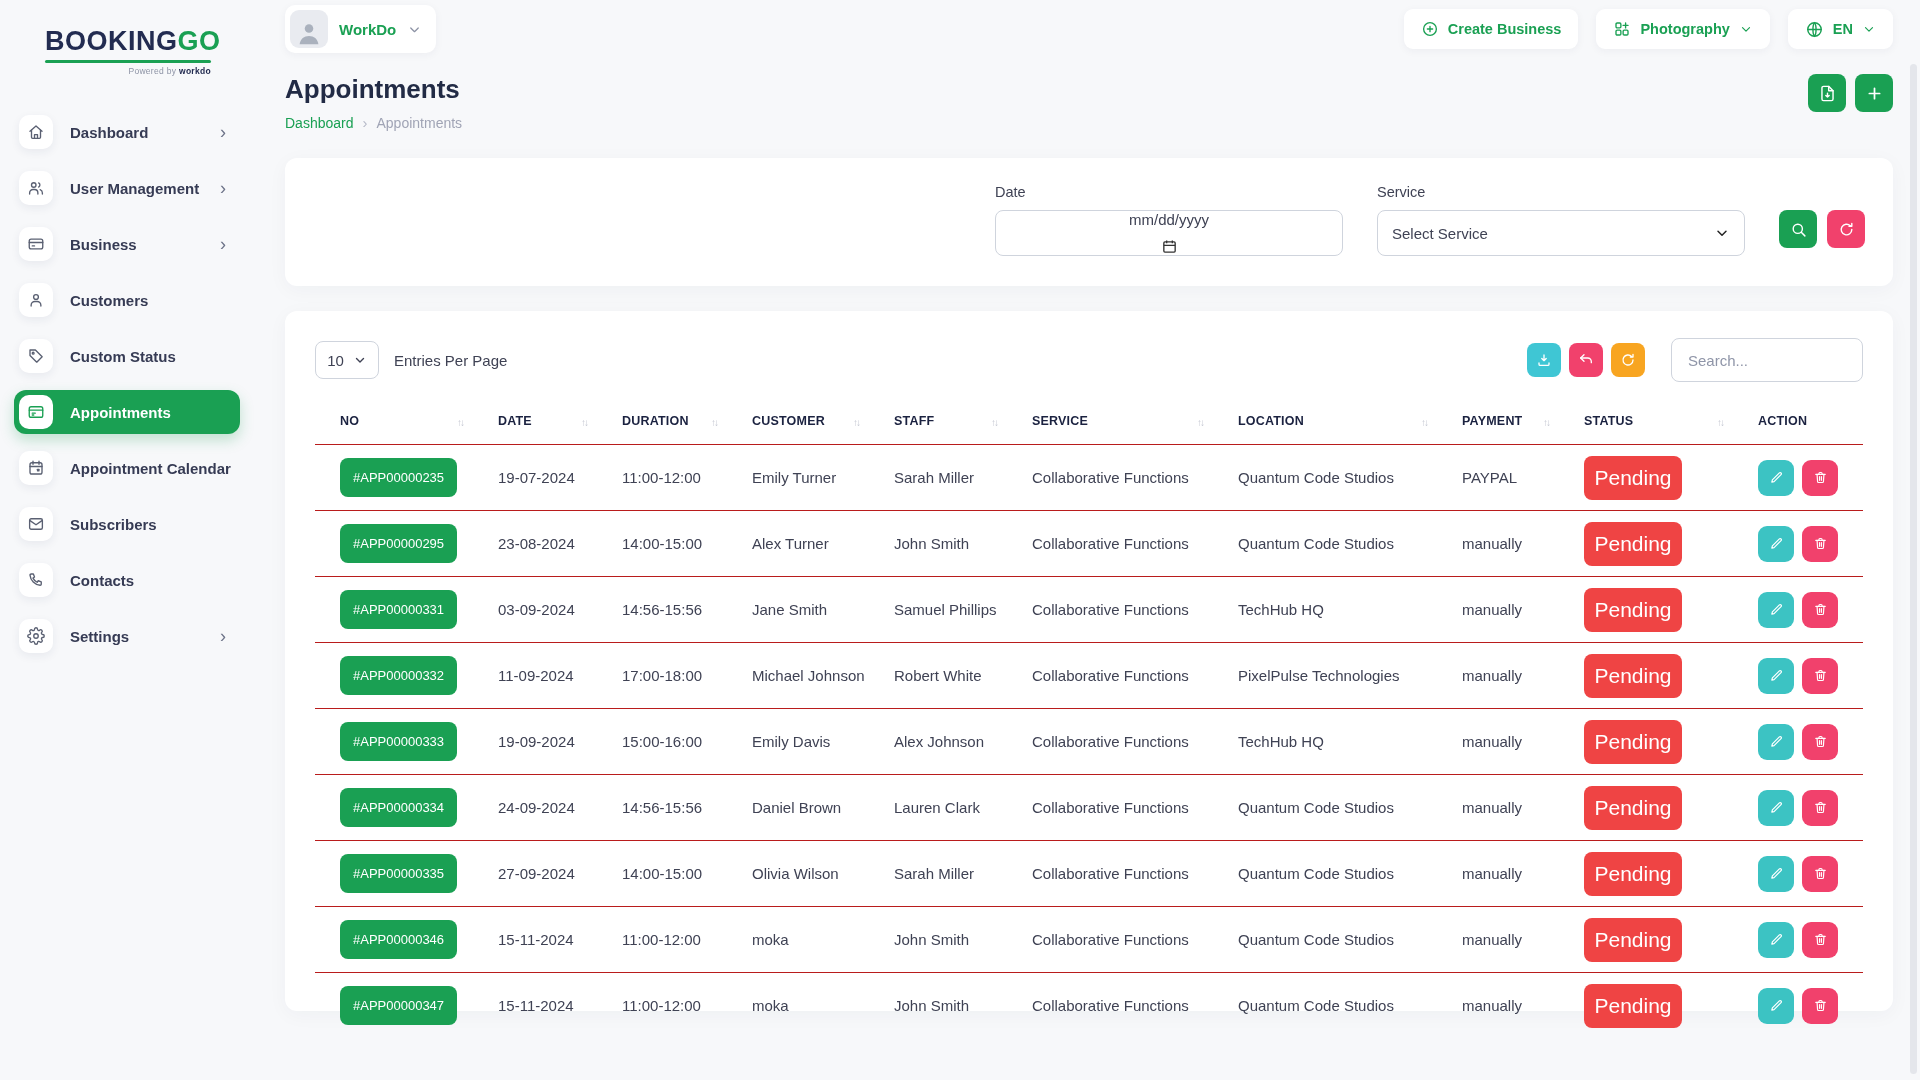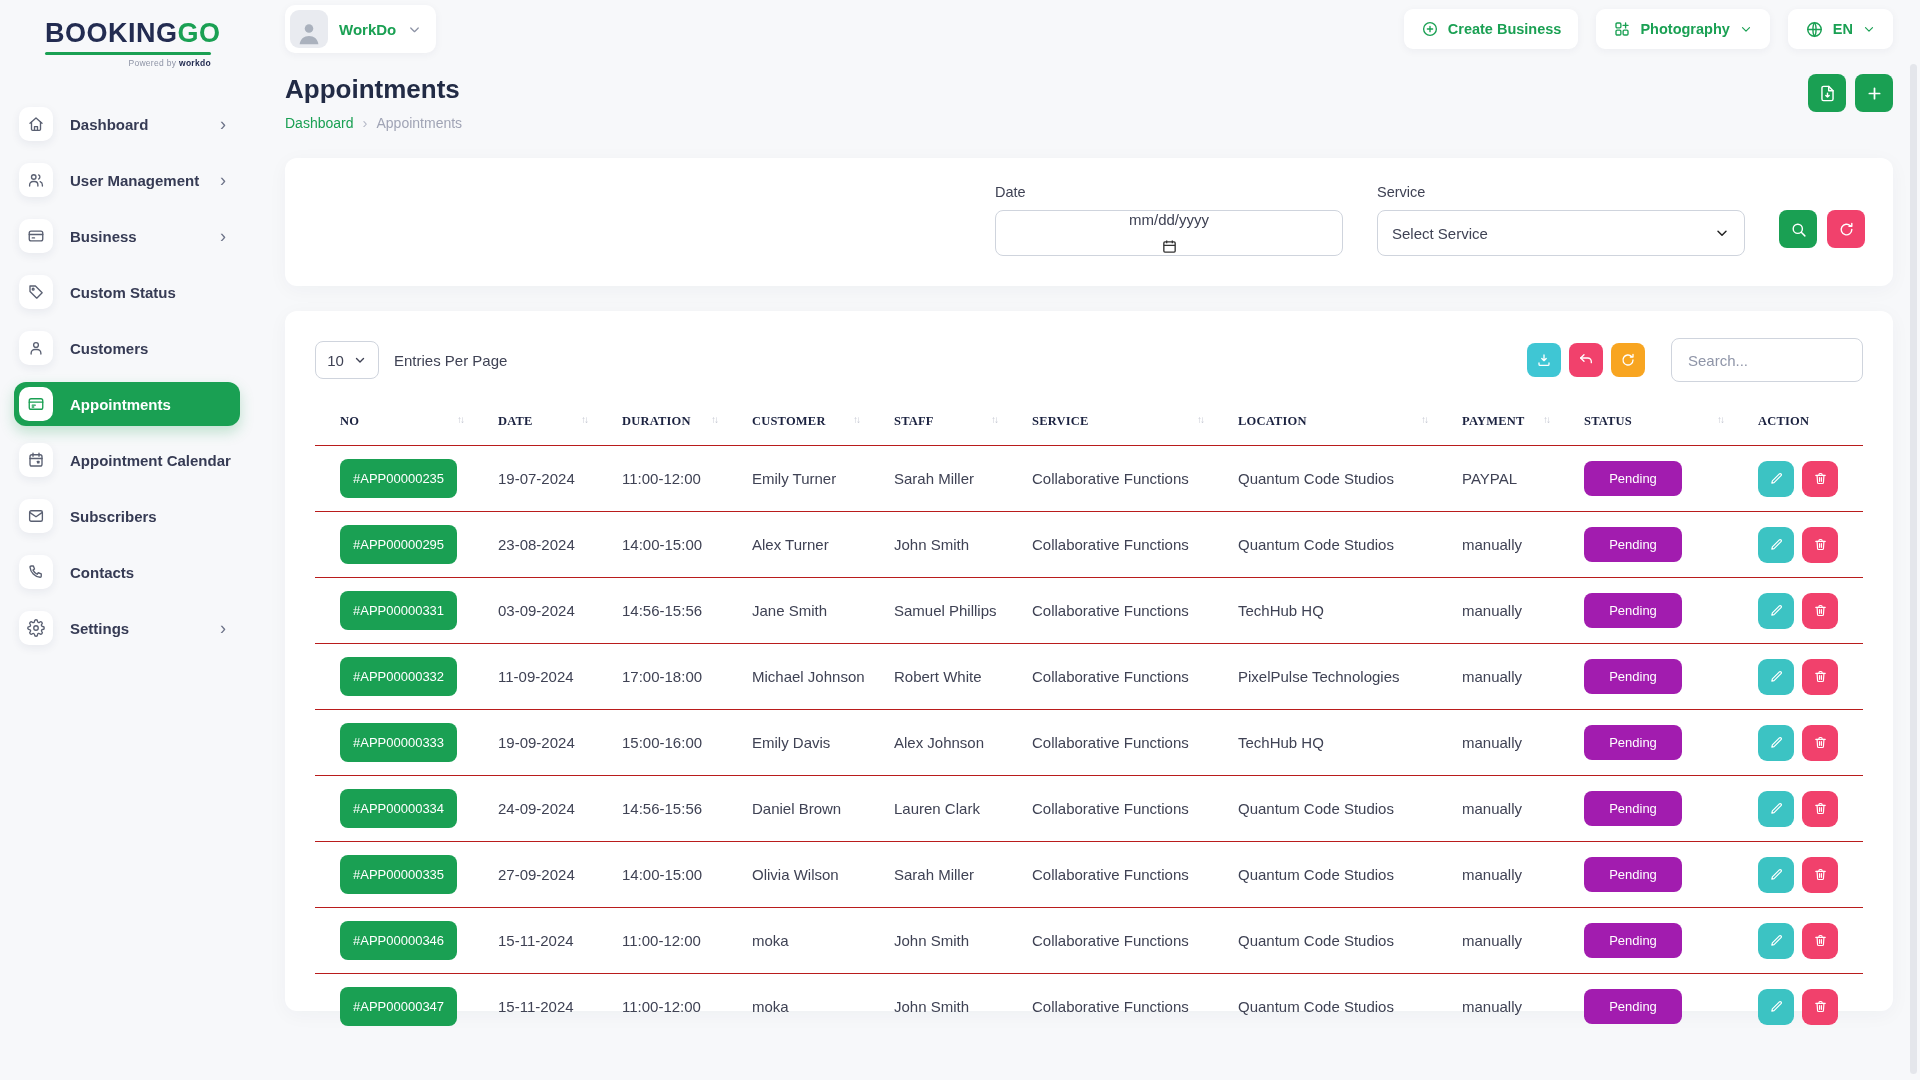--- a/index.html
+++ b/index.html
@@ -2,21 +2,21 @@
 <html><head>
 <meta charset="utf-8">
 <style>
   * { margin:0; padding:0; box-sizing:border-box; }
   html,body { width:1920px; height:1080px; overflow:hidden; }
   body { font-family:"Liberation Sans","DejaVu Sans",sans-serif; background:#f7f8fa; color:#3f4254; position:relative; }
   .app { display:flex; width:1920px; height:1080px; }
 
   
   .sidebar { width:260px; flex:0 0 260px; padding-top:16px; }
-  .logo { margin:4px 0 34px 45px; width:166px; cursor:pointer; }
+  .logo { margin:12px 0 34px 45px; width:166px; cursor:pointer; }
   .logo-text { font-size:27px; font-weight:800; letter-spacing:.5px; color:#232c51; line-height:1; }
   .logo-text .green { color:#1aa053; }
   .logo-underline { height:3px; background:#1aa053; border-radius:2px; margin-top:5px; }
   .logo-powered { font-size:8.5px; color:#8d93a5; text-align:right; margin-top:3px; letter-spacing:.3px; }
   .logo-powered b { color:#232c51; }
   .nav-item { display:flex; align-items:center; height:44px; margin:0 20px 12px 14px; padding:0 10px 0 5px; border-radius:12px; cursor:pointer; }
   .icon-box { width:34px; height:34px; border-radius:10px; background:#fff; box-shadow:0 3px 10px rgba(35,44,81,.07); display:flex; align-items:center; justify-content:center; color:#5a6072; flex:0 0 34px; }
   .nav-label { margin-left:17px; font-size:15px; font-weight:600; color:#363b54; white-space:nowrap; }
   .nav-chev { margin-left:auto; color:#6d7388; font-size:18px; line-height:1; padding-right:4px; }
   .nav-item.active { background:#1aa053; box-shadow:0 6px 14px rgba(26,160,83,.25); }
@@ -66,27 +66,27 @@
   .entries-select .chev-down { color:#3f4254; }
   .entries-label { margin-left:15px; font-size:15px; color:#3f4254; }
   .tc-right { display:flex; align-items:center; gap:8px; }
   .search-input { width:192px; height:44px; border:1px solid #cfd4dd; border-radius:8px; padding:0 16px; font-size:15px; font-family:inherit; color:#0f172a; margin-left:18px; outline:none; }
   .search-input::placeholder { color:#8f95a8; }
 
   table { width:100%; border-collapse:collapse; table-layout:fixed; }
   col.c0{width:158px} col.c1{width:124px} col.c2{width:130px} col.c3{width:142px} col.c4{width:138px}
   col.c5{width:206px} col.c6{width:224px} col.c7{width:122px} col.c8{width:174px} col.c9{width:130px}
   th { text-align:left; padding:2px 10px 16px 25px; }
-  .th-inner { display:flex; align-items:flex-start; justify-content:space-between;font-family:Liberation Serif, serif; }
+  .th-inner { display:flex; align-items:flex-end; justify-content:space-between; }
   .th-label { font-size:12.5px; font-weight:700; color:#1b2240; letter-spacing:.2px; white-space:nowrap; }
   .sort-icon { font-size:10px; color:#c3c6d1; letter-spacing:-2px; cursor:pointer; }
   tbody tr { border-top:1px solid #b91c1c; height:66px; }
   td { font-size:15px; color:#3f4254; padding:0 8px 0 25px; white-space:nowrap; overflow:hidden; }
   .no-badge { display:inline-block; background:#1aa053; color:#fff; font-size:13px; padding:12px 13px; border-radius:8px; cursor:pointer; }
-  .status-badge { display:inline-block; background:#a21caf; color:#fff; font-size:13px; width:98px; text-align:center; padding:10px 0; border-radius:8px; cursor:pointer; }
+  .status-badge { display:inline-block; background:#ef4444; color:#fff; font-size:21px; width:98px; text-align:center; padding:10px 0; border-radius:8px; cursor:pointer; }
   .actions { display:flex; gap:8px; }
   .act { width:36px; height:36px; border:none; border-radius:9px; display:flex; align-items:center; justify-content:center; color:#fff; cursor:pointer; }
   .act.teal { background:#3cc3c3; }
   .act.pink { background:#f1416c; }
 
   .scrollbar { position:absolute; right:3px; top:64px; bottom:6px; width:7px; border-radius:4px; background:#e4e6eb; }
 </style>
 </head>
 <body>
 
@@ -129,34 +129,34 @@
               <path d="M3 10h18"></path>
               <path d="M7 14.5h3"></path>
             </svg>
           </span>
           <span class="nav-label">Business</span>
           <span class="nav-chev">›</span>
         </div>
         <div class="nav-item">
           <span class="icon-box">
             <svg viewBox="0 0 24 24" width="18" height="18" fill="none" stroke="currentColor" stroke-width="1.8" stroke-linecap="round" stroke-linejoin="round">
+              <circle cx="12" cy="8" r="3.2"></circle>
+              <path d="M5.5 20v-1a5 5 0 0 1 5-5h3a5 5 0 0 1 5 5v1"></path>
+            </svg>
+          </span>
+          <span class="nav-label">Customers</span>
+        </div>
+        <div class="nav-item">
+          <span class="icon-box">
+            <svg viewBox="0 0 24 24" width="18" height="18" fill="none" stroke="currentColor" stroke-width="1.8" stroke-linecap="round" stroke-linejoin="round">
               <path d="M4 4h7.2l9 9-7.2 7.2-9-9z"></path>
               <circle cx="8.2" cy="8.2" r="1.2"></circle>
             </svg>
           </span>
           <span class="nav-label">Custom Status</span>
-        </div>
-        <div class="nav-item">
-          <span class="icon-box">
-            <svg viewBox="0 0 24 24" width="18" height="18" fill="none" stroke="currentColor" stroke-width="1.8" stroke-linecap="round" stroke-linejoin="round">
-              <circle cx="12" cy="8" r="3.2"></circle>
-              <path d="M5.5 20v-1a5 5 0 0 1 5-5h3a5 5 0 0 1 5 5v1"></path>
-            </svg>
-          </span>
-          <span class="nav-label">Customers</span>
         </div>
         <div class="nav-item active">
           <span class="icon-box">
             <svg viewBox="0 0 24 24" width="18" height="18" fill="none" stroke="currentColor" stroke-width="1.8" stroke-linecap="round" stroke-linejoin="round">
               <rect x="3" y="5" width="18" height="14" rx="2.5"></rect>
               <path d="M3 9.5h18"></path>
               <path d="M7 13.5h4M7 16h2"></path>
             </svg>
           </span>
           <span class="nav-label">Appointments</span>

